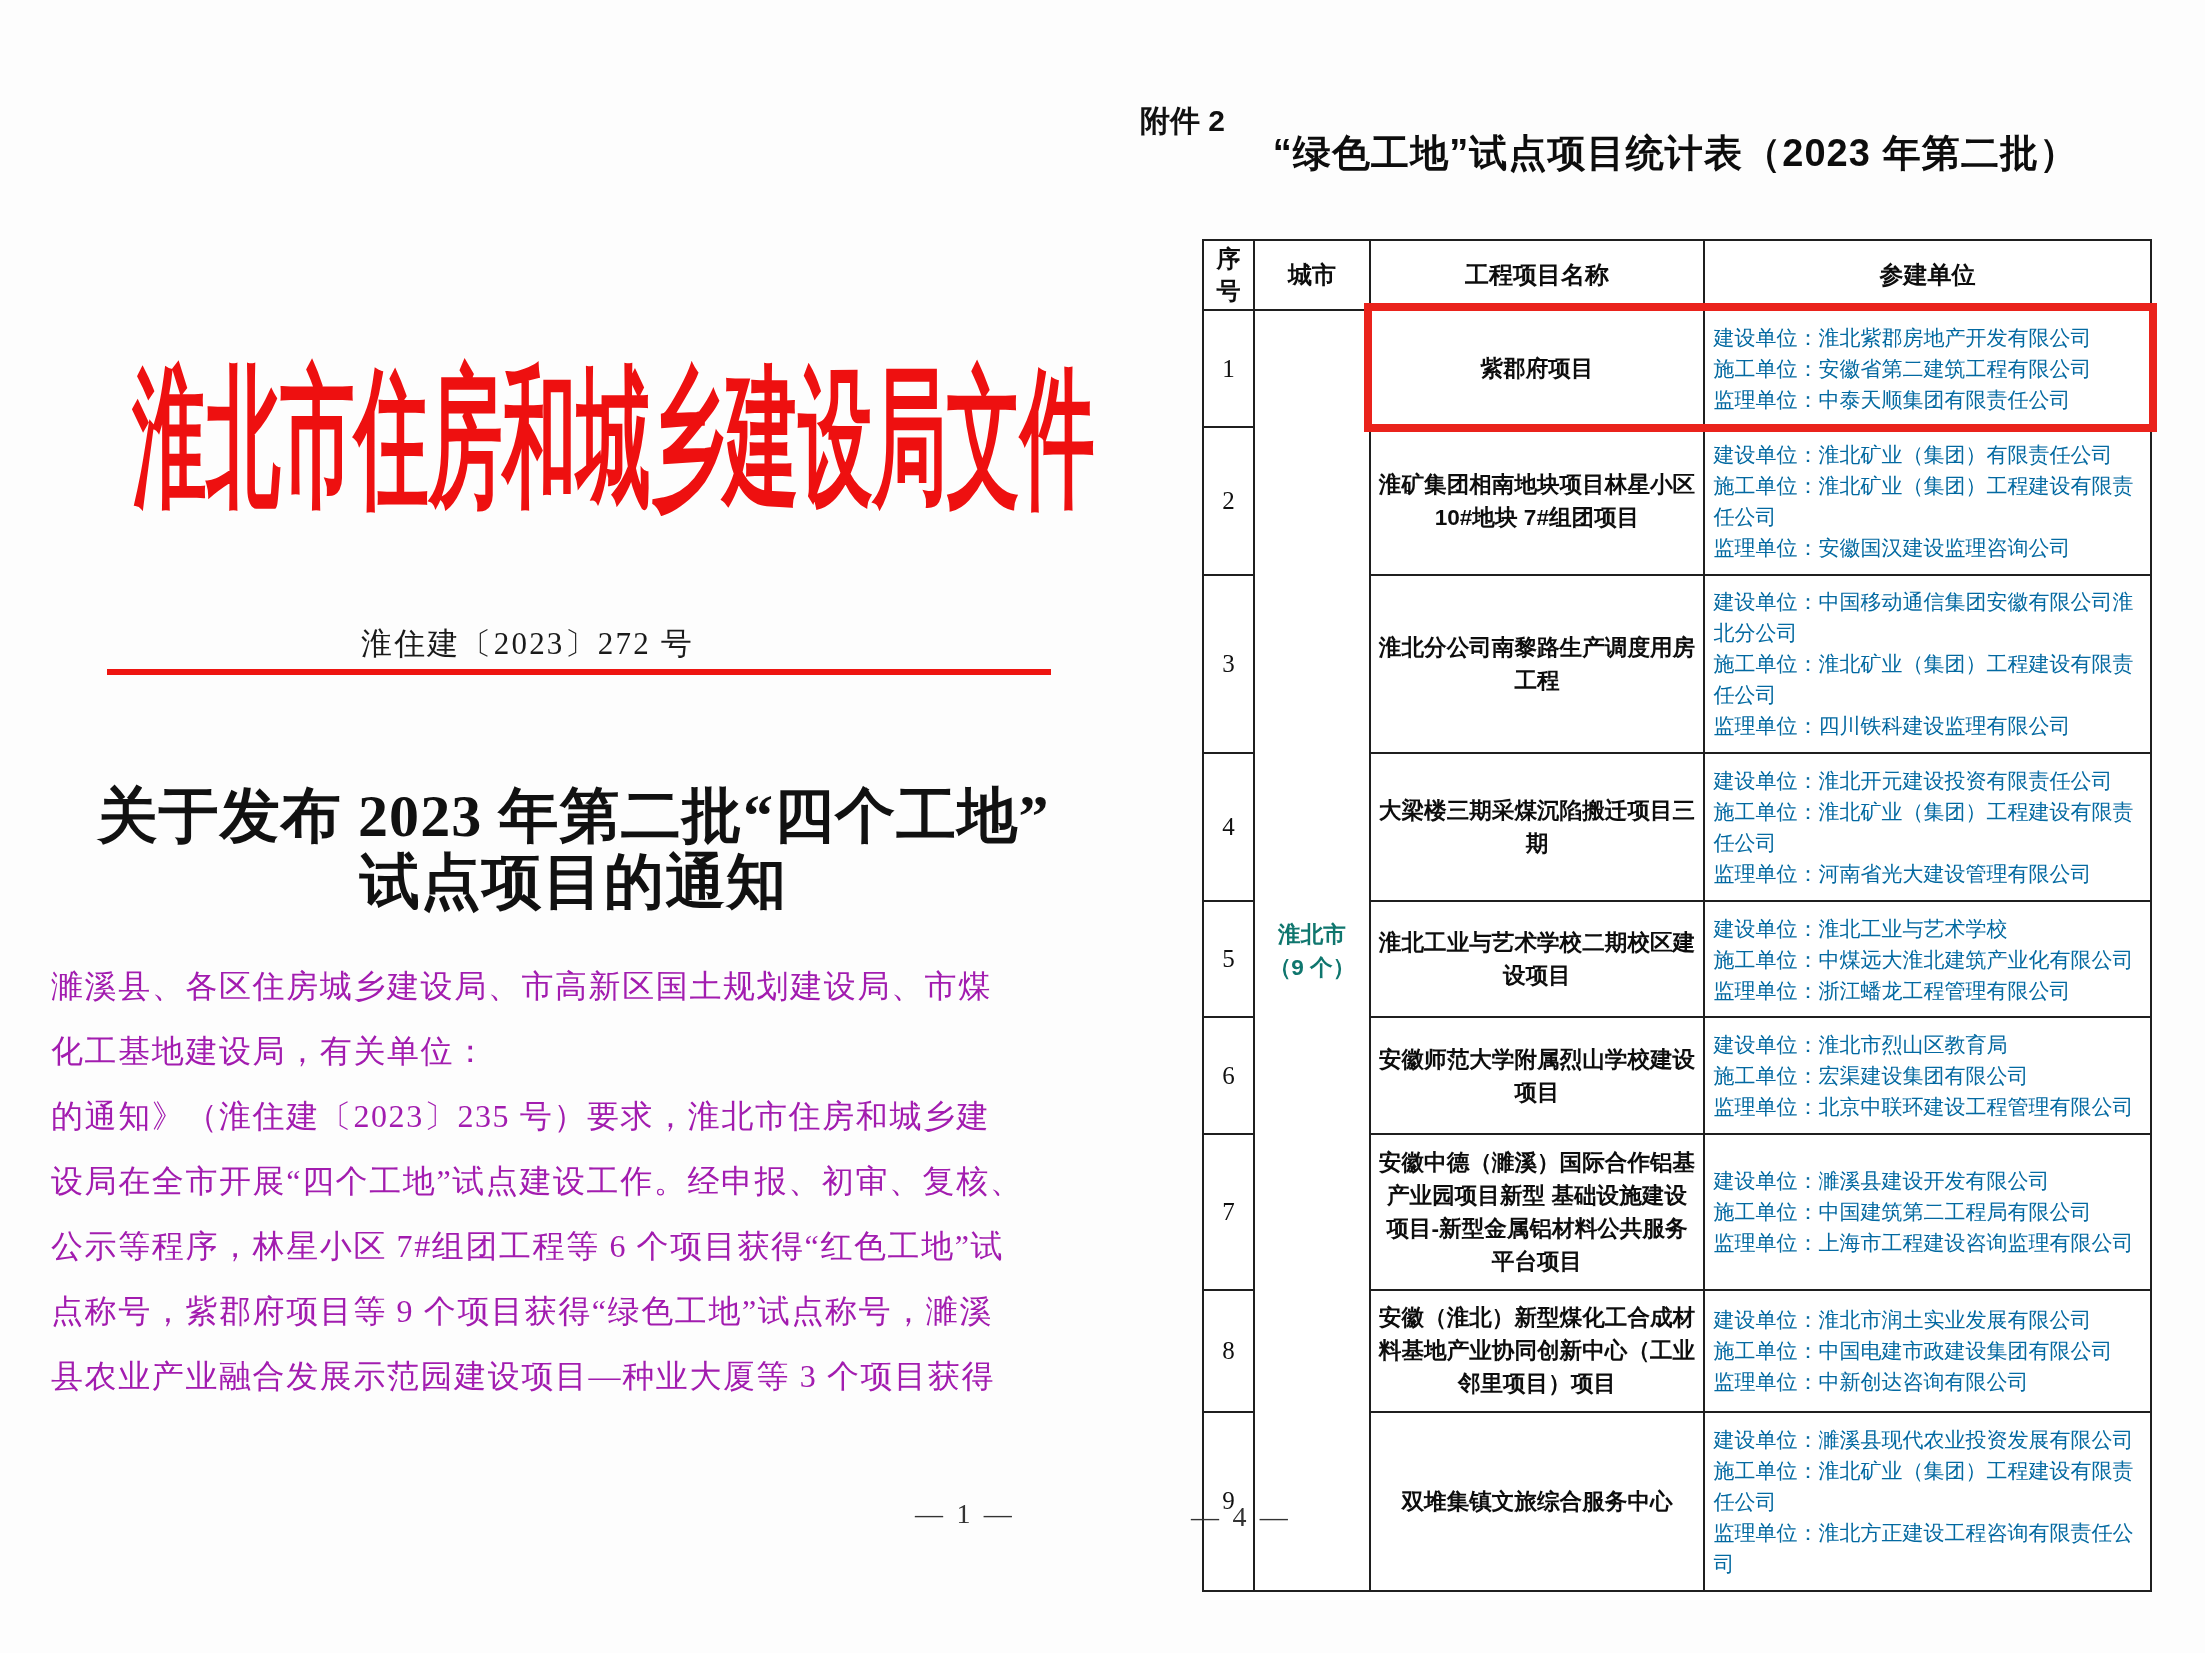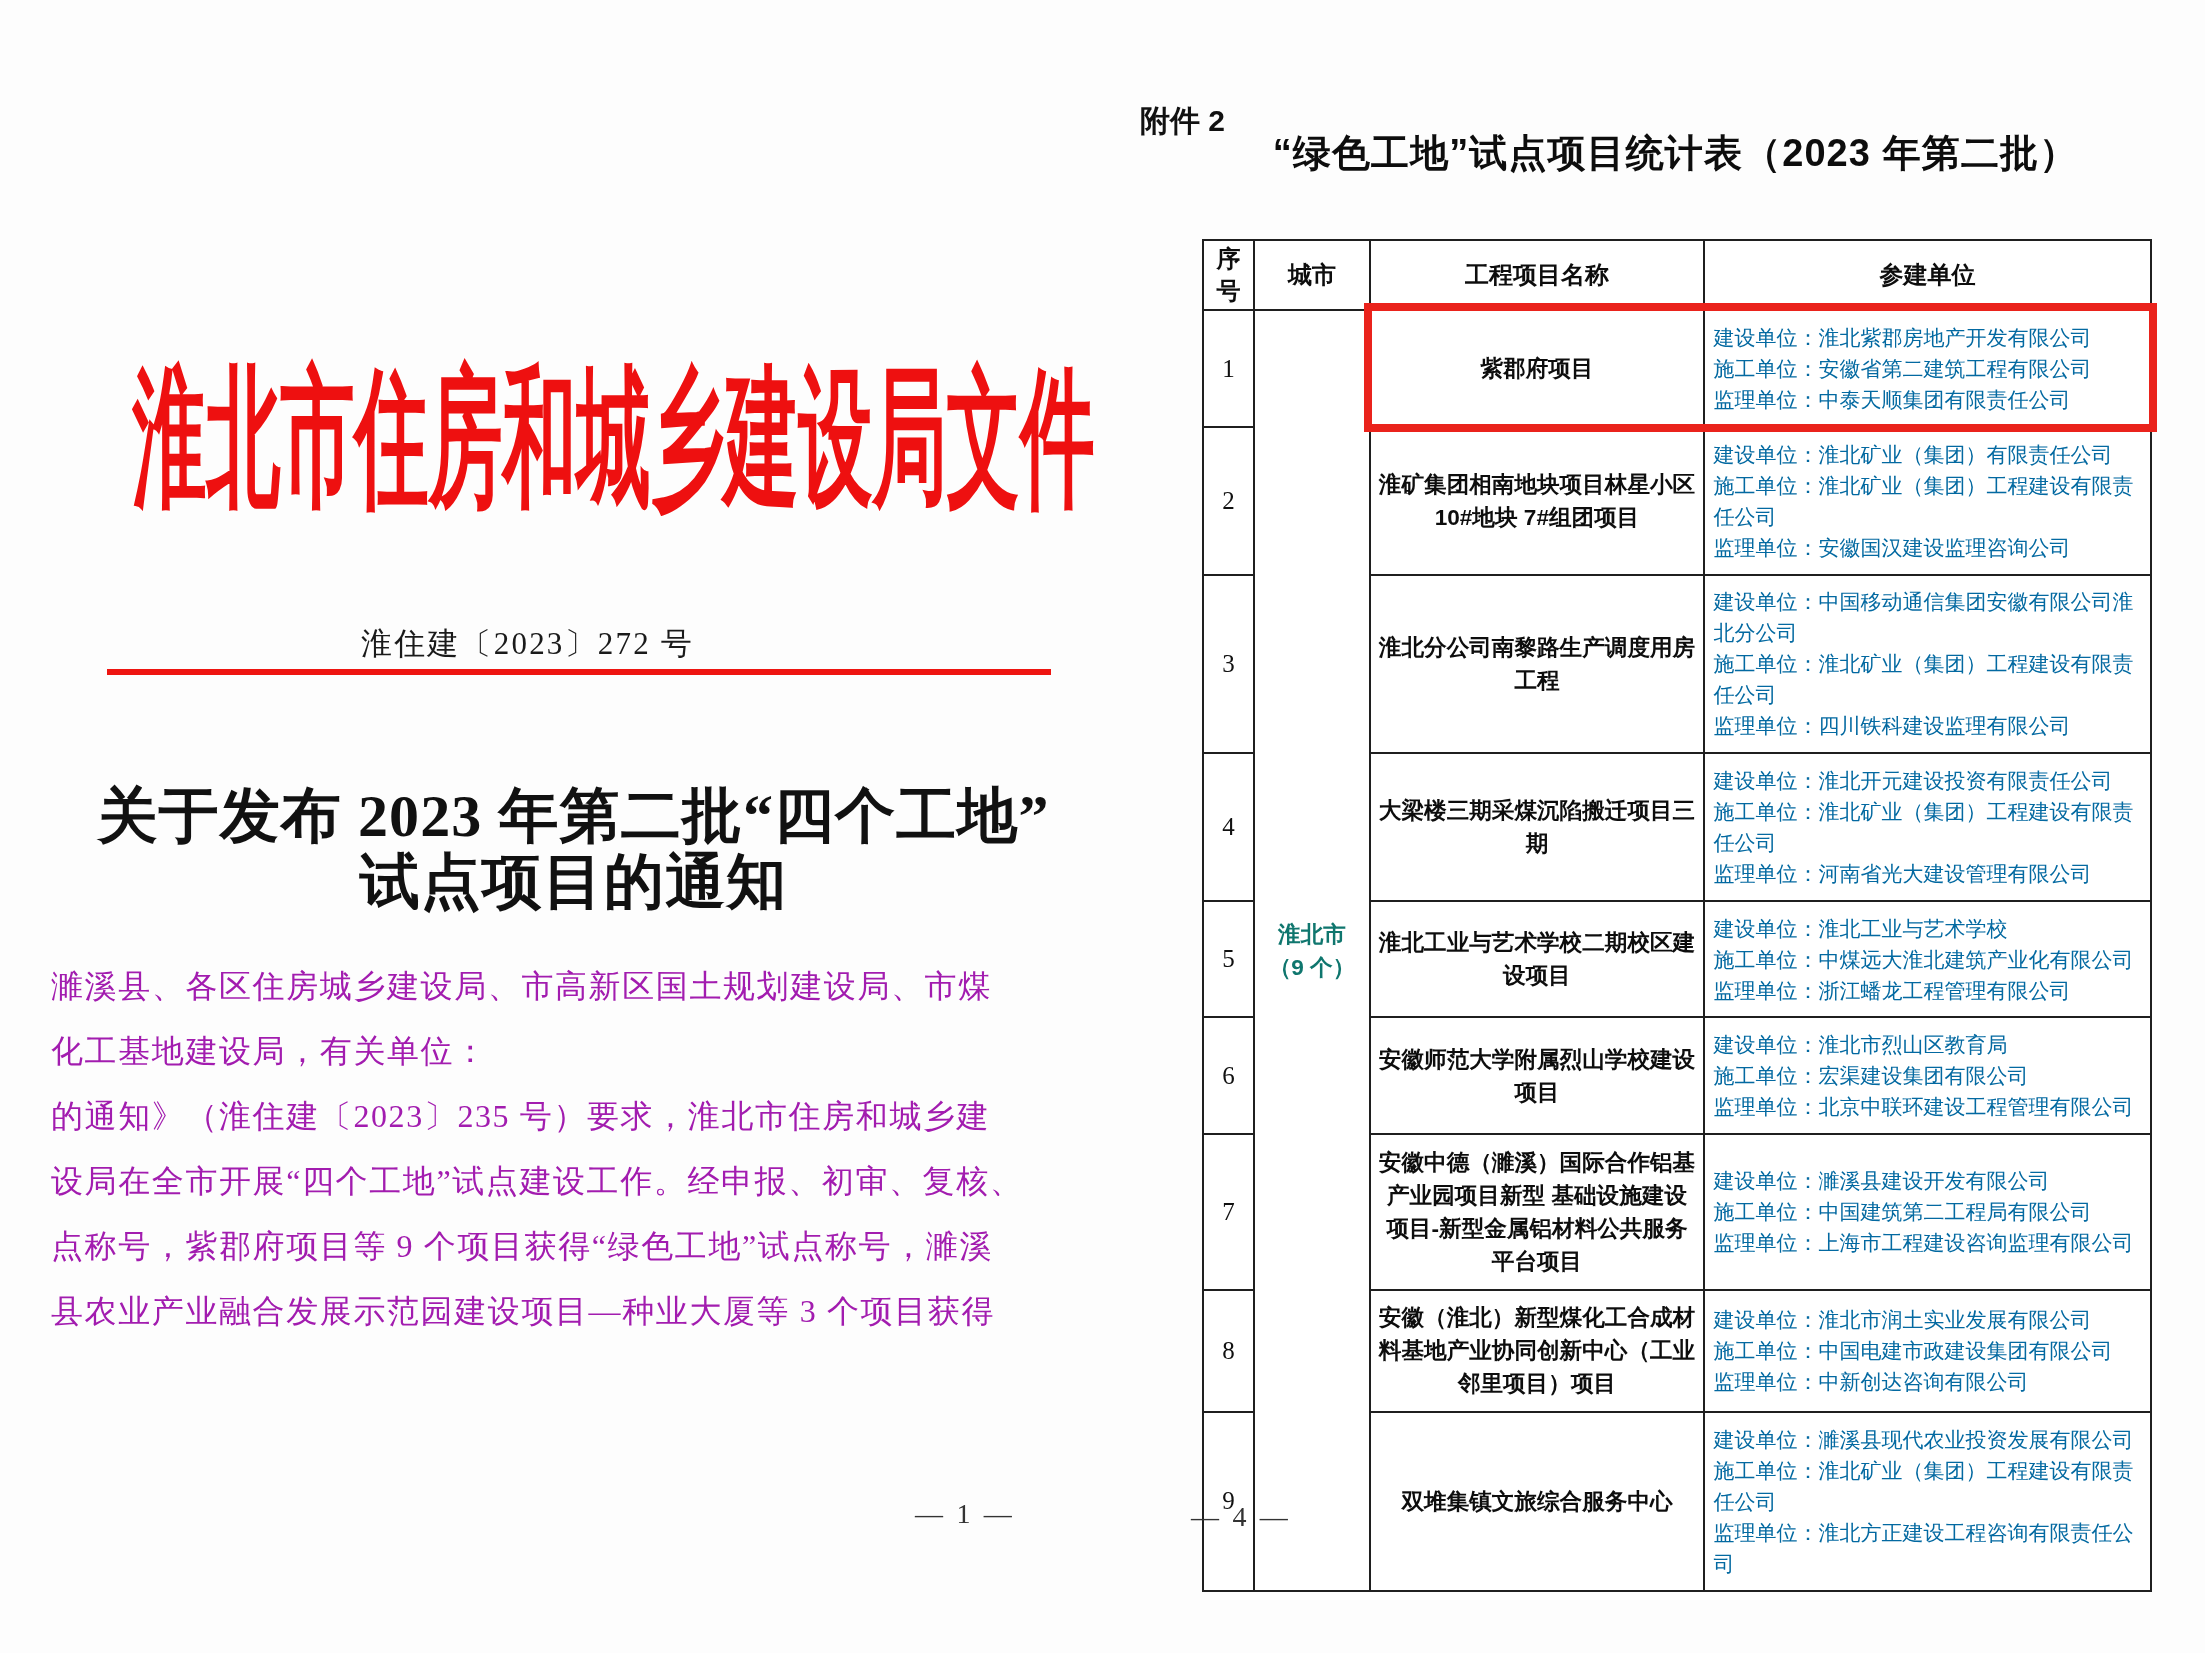--- a/index.html
+++ b/index.html
@@ -60,20 +60,21 @@
     <div class="red-rule"></div>
     <div class="notice-title">
       <div>关于发布 2023 年第二批“四个工地”</div>
       <div>试点项目的通知</div>
     </div>
     <div class="body-block">
       <div class="body-line">濉溪县、各区住房城乡建设局、市高新区国土规划建设局、市煤</div>
       <div class="body-line">化工基地建设局，有关单位：</div>
       <div class="body-line">的通知》（淮住建〔2023〕235 号）要求，淮北市住房和城乡建</div>
       <div class="body-line">设局在全市开展“四个工地”试点建设工作。经申报、初审、复核、</div>
+      <div class="body-line">公示等程序，林星小区 7#组团工程等 6 个项目获得“红色工地”试</div>
       <div class="body-line">点称号，紫郡府项目等 9 个项目获得“绿色工地”试点称号，濉溪</div>
       <div class="body-line">县农业产业融合发展示范园建设项目—种业大厦等 3 个项目获得</div>
     </div>
     <div class="page-num left">— 1 —</div>
   </div>
 
   <div>
     <div class="attach-label">附件 2</div>
     <div class="table-title">“绿色工地”试点项目统计表（2023 年第二批）</div>
 

